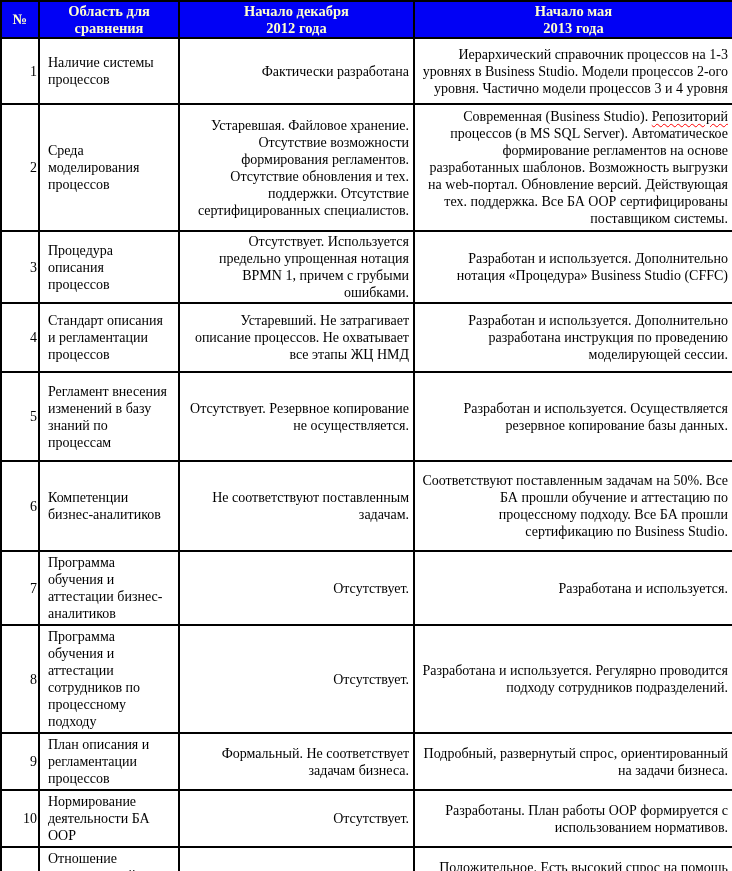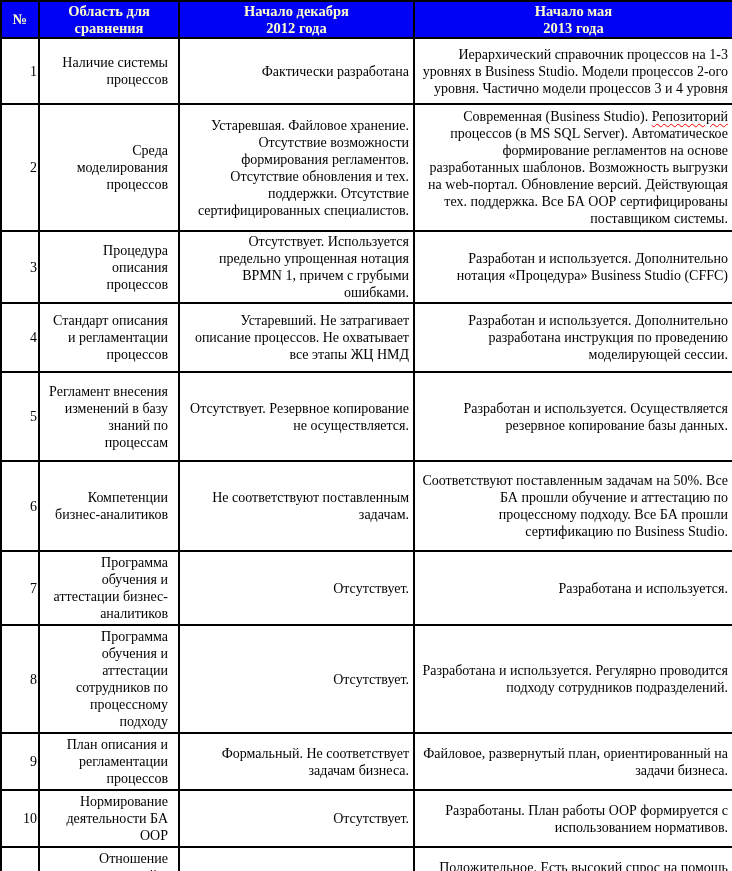--- a/index.html
+++ b/index.html
@@ -33,21 +33,21 @@
     text-align:center;
     white-space:pre-line;
     padding:1px 2px;
   }
   td{
     font-size:14px;
     line-height:17px;
     text-align:right;
   }
   td.cell-area{
-    text-align:right;
+    text-align:left;
     padding:2px 10px 2px 8px;
     margin-top:12px;
   }
   td.cell-num{padding:1px 1px;}
   
   tbody tr:nth-child(1){height:66px;}
   tbody tr:nth-child(2){height:127px;}
   tbody tr:nth-child(3){height:67px;}
   tbody tr:nth-child(4){height:69px;}
   tbody tr:nth-child(5){height:89px;}
@@ -132,21 +132,21 @@
     <tr>
       <td class="cell-num">8</td>
       <td class="cell-area">Программа обучения и аттестации сотрудников по процессному подходу</td>
       <td class="cell-dec">Отсутствует.</td>
       <td class="cell-may">Разработана и используется.  Регулярно проводится подходу сотрудников подразделений.</td>
     </tr>
     <tr>
       <td class="cell-num">9</td>
       <td class="cell-area">План описания  и регламентации процессов</td>
       <td class="cell-dec">Формальный.  Не соответствует задачам бизнеса.</td>
-      <td class="cell-may">Файловое, развернутый план, ориентированный  на задачи бизнеса.</td>
+      <td class="cell-may">Подробный, развернутый спрос, ориентированный  на задачи бизнеса.</td>
     </tr>
     <tr>
       <td class="cell-num">10</td>
       <td class="cell-area">Нормирование деятельности БА ООР</td>
       <td class="cell-dec">Отсутствует.</td>
       <td class="cell-may">Разработаны. План работы ООР формируется с использованием нормативов.</td>
     </tr>
     <tr>
       <td class="cell-num">11</td>
       <td class="cell-area">Отношение руководителей и специалистов к деятельности ООР</td>

